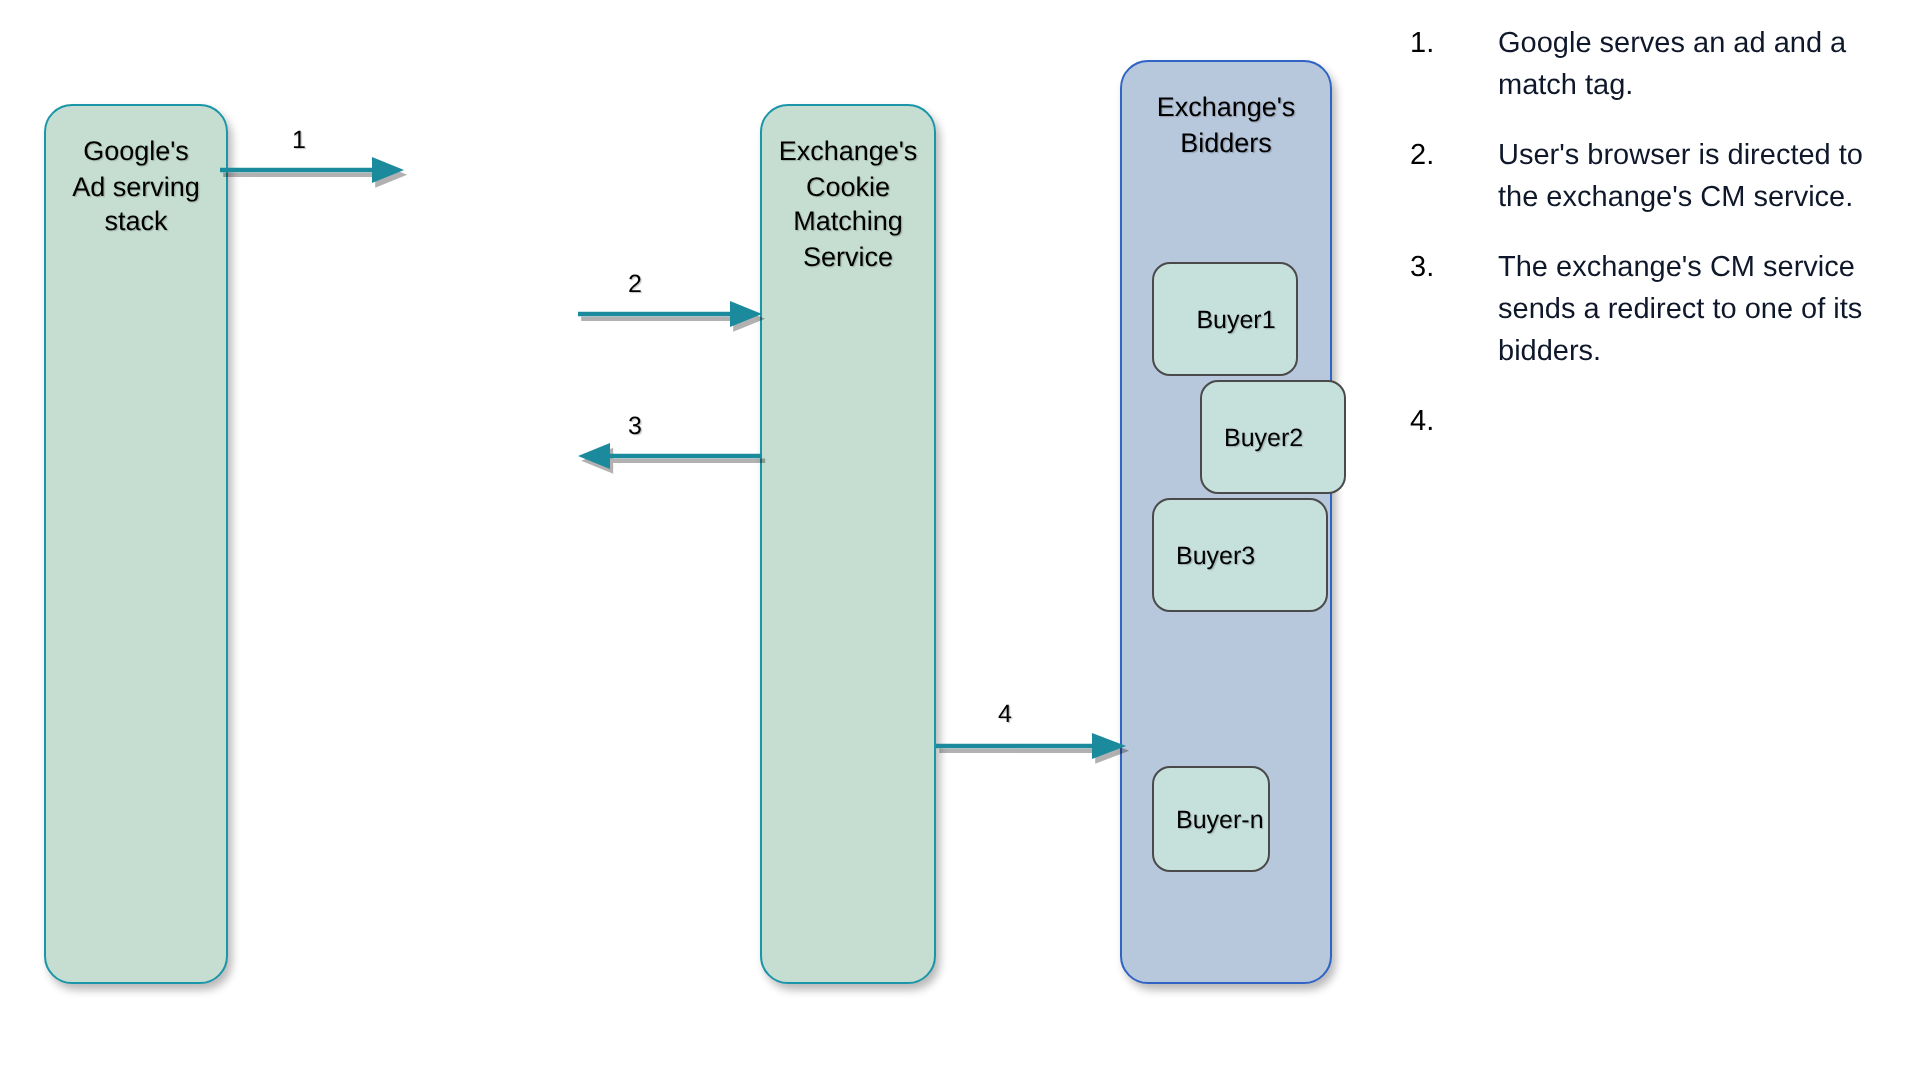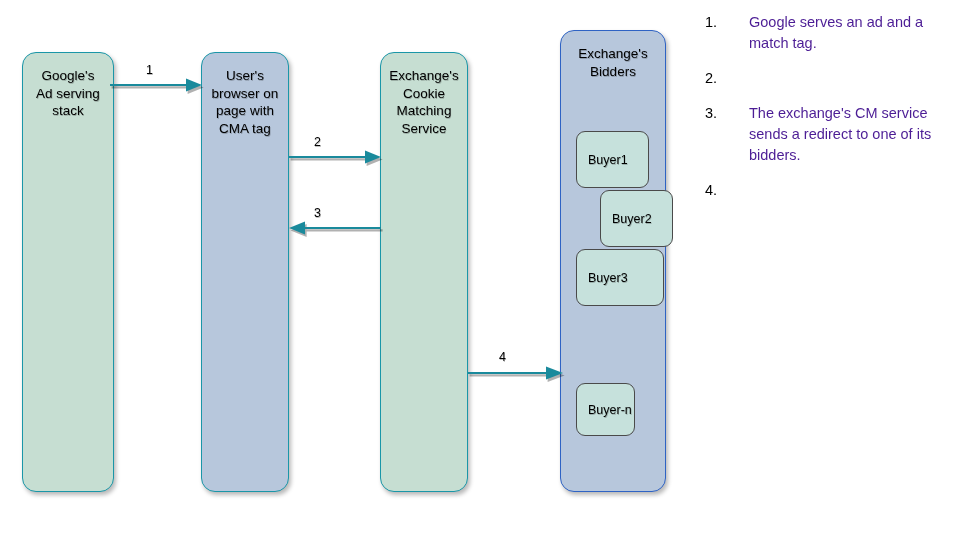--- a/index.html
+++ b/index.html
@@ -100,54 +100,48 @@
     width: 44px;
     flex: 0 0 44px;
     font-size: 14.5px;
     line-height: 21px;
     color: #000000;
   }
   .step-text {
     flex: 1 1 auto;
     font-size: 14.5px;
     line-height: 21px;
-    color: #4c1d95;
+    color: #0f172a;
   }
 </style>
 </head>
 <body>
 
 <div id="canvas">
 
   <div class="proc-box green" style="left:22px; top:52px; width:92px; height:440px;">
     <span class="proc-title">Google's
 Ad serving
 stack</span>
   </div>
 
-  <div class="proc-box blue" style="left:201px; top:52px; width:88px; height:440px;">
-    <span class="proc-title">User's
-browser on
-page with
-CMA tag</span>
-  </div>
 
   <div class="proc-box green" style="left:380px; top:52px; width:88px; height:440px;">
     <span class="proc-title">Exchange's
 Cookie
 Matching
 Service</span>
   </div>
 
   <div class="proc-box blue-steel" style="left:560px; top:30px; width:106px; height:462px;">
     <span class="proc-title">Exchange's
 Bidders</span>
   </div>
 
-  <div class="buyer-box" style="left:576px; top:131px; width:73px; height:57px;">
+  <div class="buyer-box" style="left:576px; top:131px; width:73px; height:57px;justify-content:center;">
     <span>Buyer1</span>
   </div>
 
   <div class="buyer-box" style="left:600px; top:190px; width:73px; height:57px;">
     <span>Buyer2</span>
   </div>
 
   <div class="buyer-box" style="left:576px; top:249px; width:88px; height:57px;">
     <span>Buyer3</span>
   </div>
@@ -198,20 +192,21 @@
 
   <div id="steps-list">
 
     <div class="step-item">
       <div class="step-num">1.</div>
       <div class="step-text">Google serves an ad and a match tag.</div>
     </div>
 
     <div class="step-item">
       <div class="step-num">2.</div>
+      <div class="step-text">User's browser is directed to the exchange's CM service.</div>
     </div>
 
     <div class="step-item">
       <div class="step-num">3.</div>
       <div class="step-text">The exchange's CM service sends a redirect to one of its bidders.</div>
     </div>
 
     <div class="step-item">
       <div class="step-num">4.</div>
     </div>

